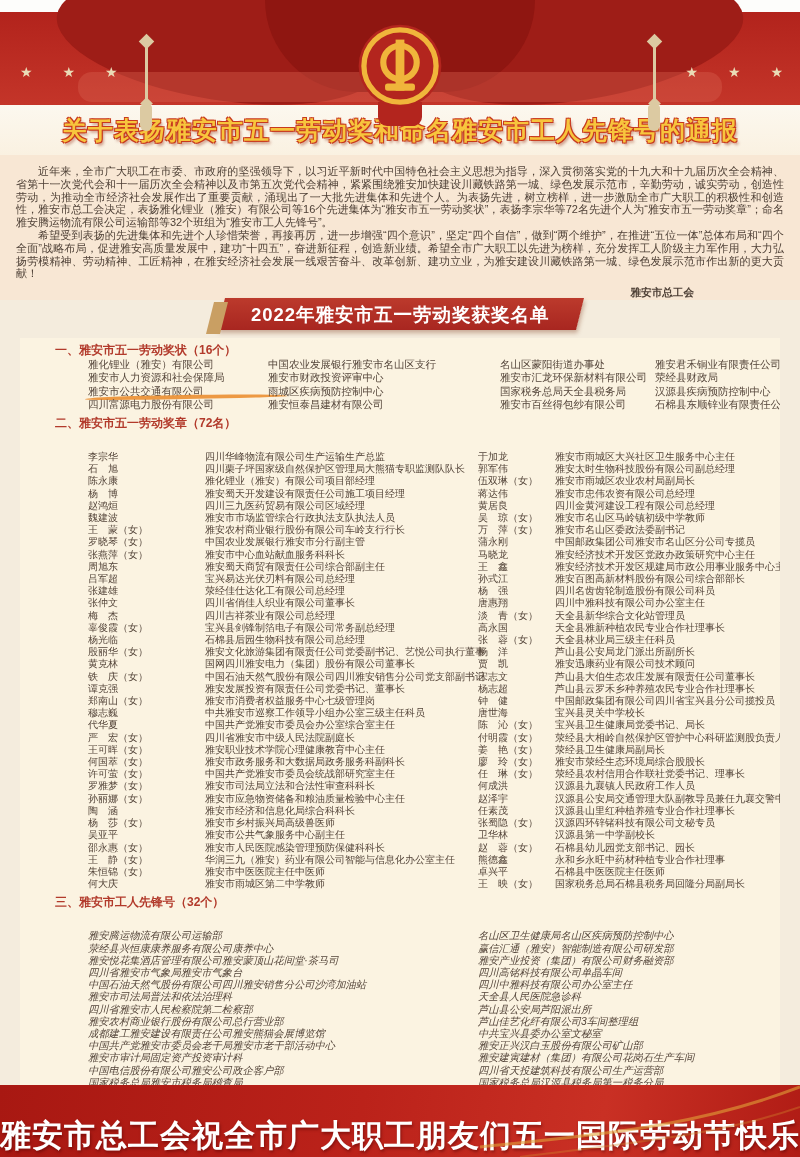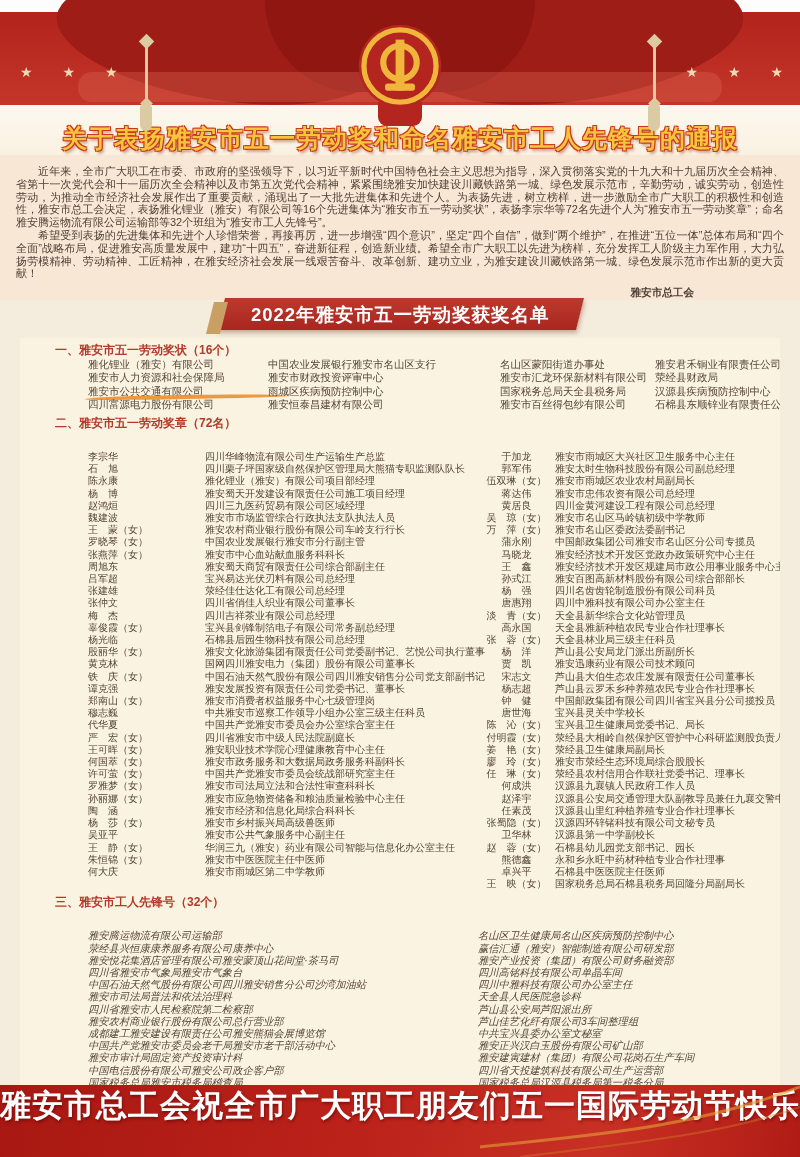--- a/index.html
+++ b/index.html
@@ -21,21 +21,21 @@
   .pedestal{position:absolute;top:90px;left:50%;transform:translateX(-50%);width:44px;height:24px;background:#b3251e;border-radius:0 0 9px 9px;z-index:5;}
   .emblem{position:absolute;top:10px;left:50%;transform:translateX(-50%);width:88px;height:88px;z-index:6;}
   .tassel{position:absolute;top:24px;width:16px;z-index:5;}
   .tassel.l{left:138px;} .tassel.r{right:138px;}
   .tassel .spear{width:11px;height:11px;background:#dccaa2;margin:0 auto;transform:rotate(45deg);}
   .tassel .cord{width:3px;height:54px;background:#dccaa2;margin:-2px auto 0;}
   .tassel .knot{width:9px;height:9px;background:#dccaa2;margin:0 auto;transform:rotate(45deg);}
   .tassel .fringe{width:12px;height:26px;background:#dccaa2;margin:-3px auto 0;border-radius:3px 3px 6px 6px;}
 
   
-  .title-zone{height:50px;display:flex;align-items:flex-end;justify-content:center;background:linear-gradient(180deg,#fcf8ef,#faf1e1);position:relative;z-index:2;}
+  .title-zone{height:50px;display:flex;align-items:center;justify-content:center;background:linear-gradient(180deg,#fcf8ef,#faf1e1);position:relative;z-index:2;}
   .gold-title{font-size:25px;font-weight:900;letter-spacing:1px;color:#f7c53d;
     text-shadow:-1px -1px 0 #c8391e,1px -1px 0 #c8391e,-1px 1px 0 #c8391e,1px 1px 0 #c8391e,2px 3px 3px rgba(140,30,5,.45);}
 
   
   .notice{height:145px;background:#f8e7d4;padding:10px 16px 0;box-sizing:border-box;color:#4e4036;}
   .notice p{margin:0;font-size:11px;line-height:12.8px;text-indent:2em;text-align:justify;}
   .sig{text-align:right;padding-right:90px;font-weight:bold;font-size:10.6px;line-height:17px;margin-top:4px;}
 
   
   .ribbon-zone{height:38px;position:relative;display:flex;justify-content:center;background:#f4ecdd;}
@@ -53,31 +53,31 @@
   .cert-item{white-space:nowrap;position:relative;}
   .cert-item.marked:after{content:'';position:absolute;left:-3px;bottom:-1px;width:112%;height:4px;
     background:#ec9135;border-radius:50% 60% 50% 50%/80% 90% 40% 50%;transform:rotate(-1deg);opacity:.92;}
 
   .two-col{display:flex;padding-left:68px;margin-top:20px;}
   .mcol{font-size:10px;line-height:12.2px;}
   .mcol.l{width:390px;flex:0 0 390px;}
   .mcol.r{flex:1;}
   .medal-row{display:flex;white-space:nowrap;}
   .medal-row .nm{flex:0 0 117px;white-space:pre;}
-  .mcol.r .medal-row .nm{flex:0 0 77px;text-align:center;}
+  .mcol.r .medal-row .nm{flex:0 0 77px;}
   .medal-row .org{white-space:nowrap;}
 
   .pcol{font-size:10.3px;line-height:12.2px;}
   .pcol.l{width:390px;flex:0 0 390px;}
   .pcol.r{flex:1;}
   .pio-item{white-space:nowrap;font-style:italic;}
 
   
   .footer{position:relative;height:72px;background:linear-gradient(100deg,#a81812 0%,#bb221a 45%,#c93024 75%,#b01c15 100%);
-    display:flex;align-items:flex-start;justify-content:center;overflow:hidden;}
+    display:flex;align-items:flex-end;justify-content:center;overflow:hidden;}
   .footer-text{color:#fff;font-weight:900;font-size:31px;letter-spacing:1px;white-space:nowrap;
     text-shadow:1px 2px 3px rgba(80,0,0,.5);}
   .swoosh{position:absolute;right:0;top:0;opacity:.75;}
 </style>
 </head>
 <body>
 
 <div class="page">
 
   <div class="top-strip"></div>
@@ -274,20 +274,24 @@
             <span class="nm">陶　涵</span>
             <span class="org">雅安市经济和信息化局综合科科长</span>
           </div>
           <div class="medal-row">
             <span class="nm">杨　莎（女）</span>
             <span class="org">雅安市乡村振兴局高级兽医师</span>
           </div>
           <div class="medal-row">
             <span class="nm">吴亚平</span>
             <span class="org">雅安市公共气象服务中心副主任</span>
+          </div>
+          <div class="medal-row">
+            <span class="nm">邵永惠（女）</span>
+            <span class="org">雅安市人民医院感染管理预防保健科科长</span>
           </div>
           <div class="medal-row">
             <span class="nm">王　静（女）</span>
             <span class="org">华润三九（雅安）药业有限公司智能与信息化办公室主任</span>
           </div>
           <div class="medal-row">
             <span class="nm">朱恒锦（女）</span>
             <span class="org">雅安市中医医院主任中医师</span>
           </div>
           <div class="medal-row">

